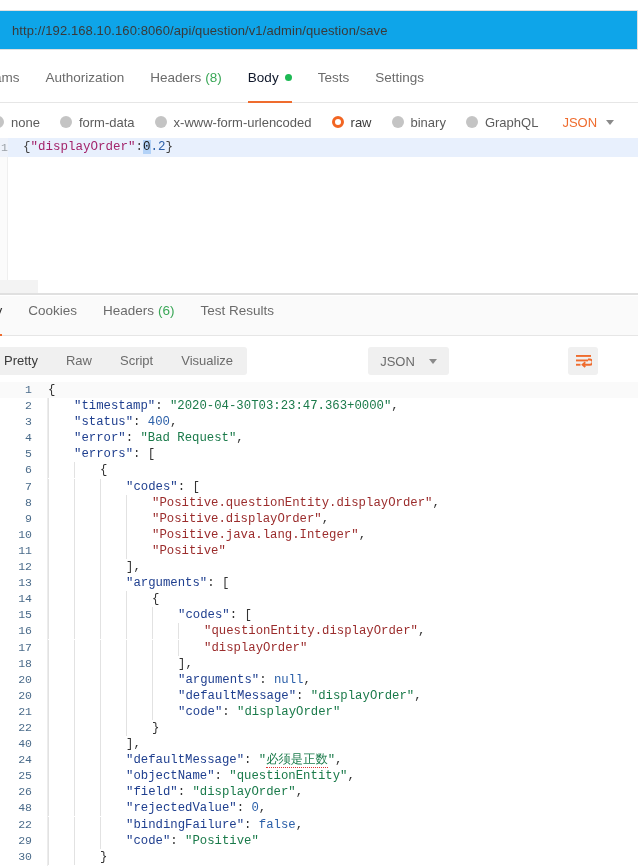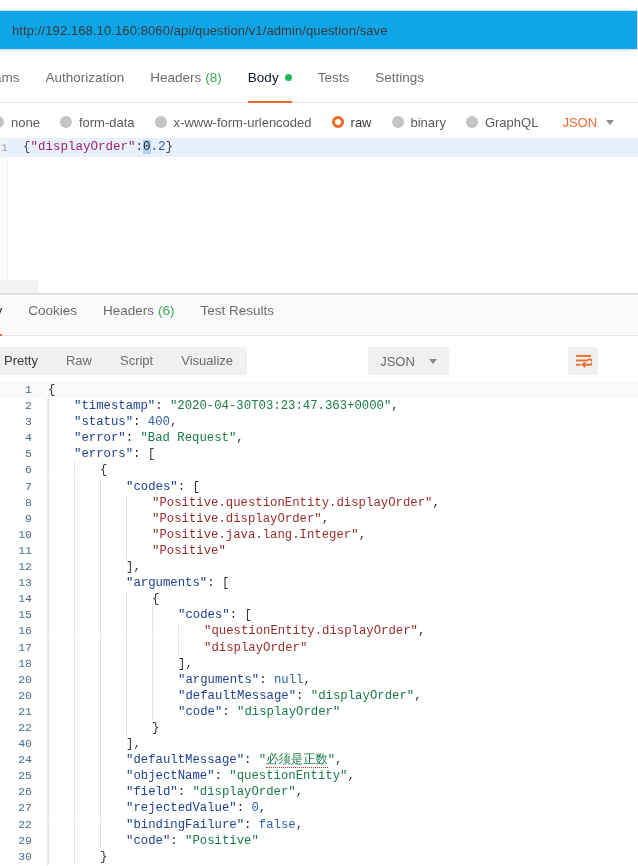--- a/index.html
+++ b/index.html
@@ -415,21 +415,21 @@
         </div>
         <div class="code-row">
           <div class="ln">25</div>
           <div class="code-txt"><span style="display: inline-block; width: 26px; height: 16px; vertical-align: top; border-left: 1px solid rgb(226, 226, 226);"></span><span style="display: inline-block; width: 26px; height: 16px; vertical-align: top; border-left: 1px solid rgb(226, 226, 226);"></span><span style="display: inline-block; width: 26px; height: 16px; vertical-align: top; border-left: 1px solid rgb(226, 226, 226);"></span><span class="j-key">"objectName"</span><span class="j-punc">: </span><span class="j-str">"questionEntity"</span><span class="j-punc">,</span></div>
         </div>
         <div class="code-row">
           <div class="ln">26</div>
           <div class="code-txt"><span style="display: inline-block; width: 26px; height: 16px; vertical-align: top; border-left: 1px solid rgb(226, 226, 226);"></span><span style="display: inline-block; width: 26px; height: 16px; vertical-align: top; border-left: 1px solid rgb(226, 226, 226);"></span><span style="display: inline-block; width: 26px; height: 16px; vertical-align: top; border-left: 1px solid rgb(226, 226, 226);"></span><span class="j-key">"field"</span><span class="j-punc">: </span><span class="j-str">"displayOrder"</span><span class="j-punc">,</span></div>
         </div>
         <div class="code-row">
-          <div class="ln">27</div>
+          <div class="ln">48</div>
           <div class="code-txt"><span style="display: inline-block; width: 26px; height: 16px; vertical-align: top; border-left: 1px solid rgb(226, 226, 226);"></span><span style="display: inline-block; width: 26px; height: 16px; vertical-align: top; border-left: 1px solid rgb(226, 226, 226);"></span><span style="display: inline-block; width: 26px; height: 16px; vertical-align: top; border-left: 1px solid rgb(226, 226, 226);"></span><span class="j-key">"rejectedValue"</span><span class="j-punc">: </span><span class="j-num">0</span><span class="j-punc">,</span></div>
         </div>
         <div class="code-row">
           <div class="ln">22</div>
           <div class="code-txt"><span style="display: inline-block; width: 26px; height: 16px; vertical-align: top; border-left: 1px solid rgb(226, 226, 226);"></span><span style="display: inline-block; width: 26px; height: 16px; vertical-align: top; border-left: 1px solid rgb(226, 226, 226);"></span><span style="display: inline-block; width: 26px; height: 16px; vertical-align: top; border-left: 1px solid rgb(226, 226, 226);"></span><span class="j-key">"bindingFailure"</span><span class="j-punc">: </span><span class="j-bool">false</span><span class="j-punc">,</span></div>
         </div>
         <div class="code-row">
           <div class="ln">29</div>
           <div class="code-txt"><span style="display: inline-block; width: 26px; height: 16px; vertical-align: top; border-left: 1px solid rgb(226, 226, 226);"></span><span style="display: inline-block; width: 26px; height: 16px; vertical-align: top; border-left: 1px solid rgb(226, 226, 226);"></span><span style="display: inline-block; width: 26px; height: 16px; vertical-align: top; border-left: 1px solid rgb(226, 226, 226);"></span><span class="j-key">"code"</span><span class="j-punc">: </span><span class="j-str">"Positive"</span></div>
         </div>

